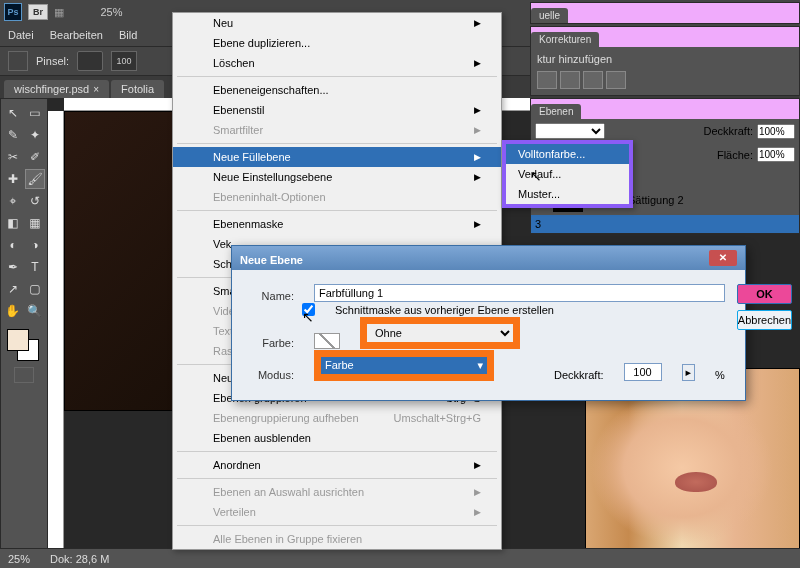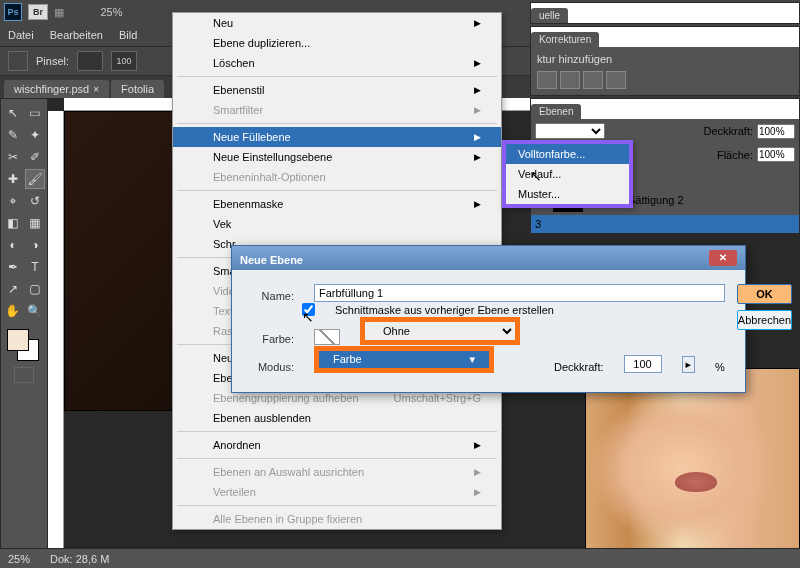--- a/index.html
+++ b/index.html
@@ -34,21 +34,21 @@
 .face { width: 100%; height: 100%; background: radial-gradient(ellipse at 45% 50%, #f5c9a5 0%, #e8b590 35%, transparent 55%), linear-gradient(90deg, #d9a672 0%, #c68a4e 20%, #f0d8b0 45%, #e8b590 70%, #d9a672 100%); position: relative; }
 .lips { position: absolute; left: 42%; top: 52%; width: 42px; height: 20px; background: radial-gradient(ellipse, #c26b5d 0%, #a8524a 100%); border-radius: 50% 50% 45% 45%; }
 .ruler-h { position: absolute; top: 0; left: 16px; right: 0; height: 13px; background: #fff; border-bottom: 1px solid #999; font-size: 8px; }
 .ruler-v { position: absolute; top: 13px; left: 0; width: 16px; bottom: 0; background: #fff; border-right: 1px solid #999; }
 
 .statusbar { position: absolute; bottom: 0; left: 0; right: 0; height: 20px; background: #535353; color: #ddd; display: flex; align-items: center; padding: 0 8px; gap: 20px; font-size: 10px; border-top: 1px solid #2a2a2a; }
 
 
 .right-panels { position: absolute; top: 0; right: 0; width: 270px; }
 .panel { background: #535353; border: 1px solid #2a2a2a; margin-bottom: 2px; }
-.panel-tabs { display: flex; background: #ffffff; height: 20px; align-items: flex-end; }
+.panel-tabs { display: flex; background: #f0abfc; height: 20px; align-items: flex-end; }
 .ptab { background: #535353; color: #ddd; padding: 2px 8px; font-size: 10px; border-radius: 3px 3px 0 0; }
 .panel-body { padding: 6px; color: #ddd; font-size: 10px; }
 .adj-icons { display: flex; gap: 3px; }
 .adj-icon { width: 20px; height: 18px; background: #666; border: 1px solid #888; }
 .layer-row { display: flex; align-items: center; gap: 4px; padding: 3px 4px; background: #535353; font-size: 10px; }
 .layer-row.sel { background: #2f6fb5; }
 .thumb { width: 30px; height: 24px; background: #888; border: 1px solid #000; }
 .layeropts { display: flex; align-items: center; gap: 4px; padding: 4px; font-size: 10px; }
 .layeropts input { width: 38px; font-size: 10px; }
 
@@ -69,25 +69,25 @@
 .dialog { position: absolute; top: 245px; left: 231px; width: 515px; background: #eaeef3; border: 1px solid #3a6ea5; box-shadow: 3px 3px 10px rgba(0,0,0,0.4); z-index: 60; }
 .dlg-title { background: linear-gradient(#7da6d5, #5a87ba); color: #fff; padding: 4px 8px; font-weight: bold; display: flex; justify-content: space-between; align-items: flex-end; }
 .dlg-close { background: #c75050; color: #fff; width: 28px; height: 16px; text-align: center; border-radius: 2px; font-size: 10px; line-height: 16px; }
 .dlg-body { padding: 14px 12px 18px; display: flex; gap: 12px; }
 .dlg-form { flex: 1; }
 .dlg-row { display: flex; align-items: flex-end; gap: 20px; margin-bottom: 1px; }
 .dlg-row label { width: 50px; text-align: right; color: #333; }
 .dlg-row input[type=text] { flex: 1; border: 1px solid #7a9cc6; padding: 2px 4px; font-size: 11px; }
 .dlg-row input[type=checkbox] { margin-left: 58px; }
 .dlg-row .color-sw-small { width: 26px; height: 16px; border: 1px solid #999; background: linear-gradient(45deg, #fff 47%, #999 47%, #999 53%, #fff 53%); }
-.dlg-row select, .dlg-row .combo { border: 5px solid #f97316; padding: 2px 14px; font-size: 11px; }
+.dlg-row select, .dlg-row .combo { border: 7px solid #f97316; padding: 2px 4px; font-size: 11px; }
 .combo { width: 180px; background: #2f6fb5; color: #fff; display: flex; justify-content: space-between; }
 .dlg-buttons { display: flex; flex-direction: column; gap: 6px; width: 90px; }
 .dlg-btn { border: 1px solid #0ea5e9; background: #eef2f7; padding: 3px 0; text-align: center; border-radius: 2px; }
-.dlg-btn.primary { border: 1px solid #2f6fb5; background: #fdba74; font-weight: bold; }
+.dlg-btn.primary { border: 1px solid #2f6fb5; background: #ec4899; font-weight: bold; }
 .opacity-field { width: 38px; border: 1px solid #7a9cc6; padding: 2px 4px; text-align: center; }
 .dlg-cursor { position: absolute; top: 63px; left: 70px; font-size: 14px; color: #000; pointer-events: none; }
 </style>
 </head>
 <body>
 
 <div class="topbar">
   <div class="ps-icon">Ps</div>
   <div class="br-icon">Br</div>
   <span style="color:#999">▦</span>
@@ -234,20 +234,23 @@
       <span class="dd-arrow">▶</span>
     </div>
   <div class="dd-item">
       <span>Ebene duplizieren...</span>
     </div>
   <div class="dd-item">
       <span>Löschen</span>
       <span class="dd-arrow">▶</span>
     </div>
   <div class="dd-sep"></div>
+  <div class="dd-item">
+      <span>Ebeneneigenschaften...</span>
+    </div>
   <div class="dd-item">
       <span>Ebenenstil</span>
       <span class="dd-arrow">▶</span>
     </div>
   <div class="dd-item dis">
       <span>Smartfilter</span>
       <span class="dd-arrow">▶</span>
     </div>
   <div class="dd-sep"></div>
   <div class="dd-item hl">

